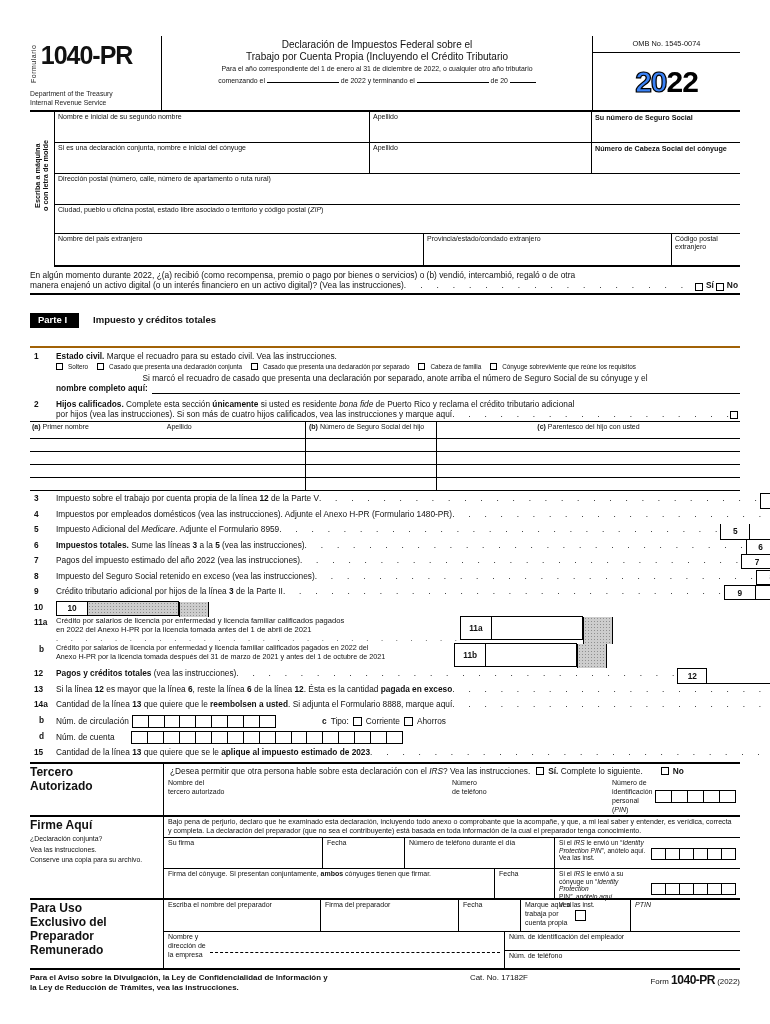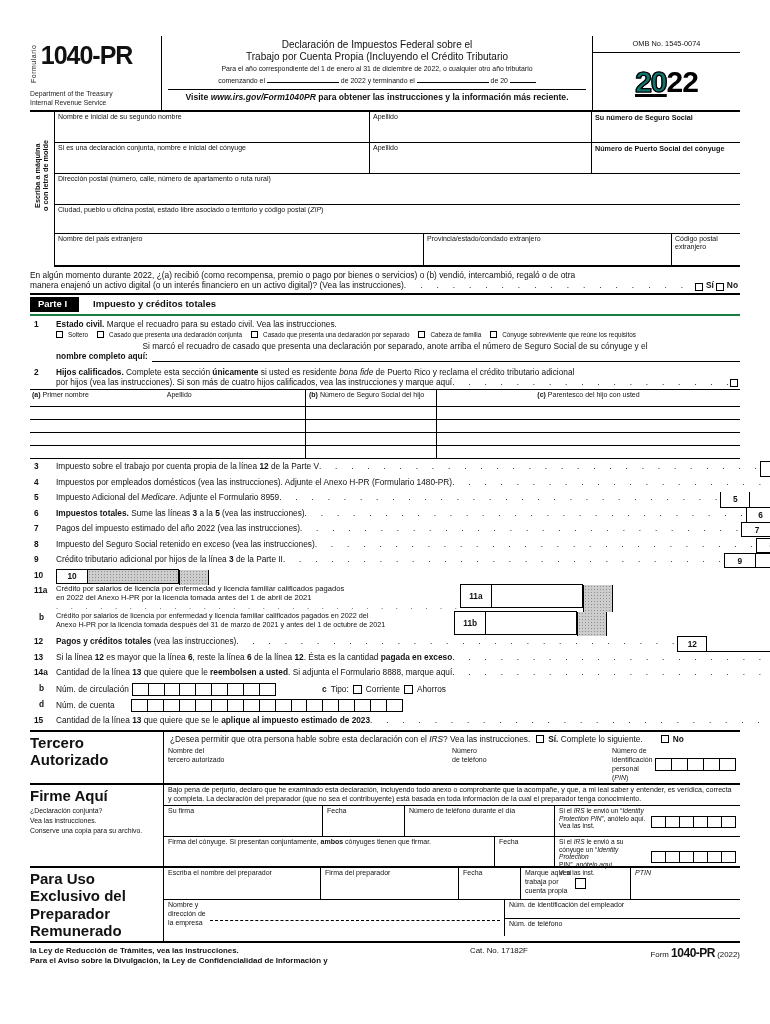--- a/index.html
+++ b/index.html
@@ -19,21 +19,21 @@
   .h-center{flex:1;text-align:center;padding:3px 6px 0 6px;display:flex;flex-direction:column;}
   .t1{font-size:10px;font-weight:normal;line-height:1.22;}
   .sub{font-size:6.9px;margin-top:2px;}
   .period{margin-top:1px;}
   .blank{display:inline-block;border-bottom:1px solid #000;height:8px;vertical-align:baseline;}
   .w70{width:72px;} .w25{width:26px;}
   .visit{font-size:8.6px;font-weight:bold;border-top:1px solid #000;margin-top:3px;padding-top:2px;margin-bottom:1px;}
   .h-right{width:148px;border-left:1.5px solid #000;display:flex;flex-direction:column;}
   .omb{font-size:7.4px;text-align:center;border-bottom:1px solid #000;padding:3px 0 4px 0;}
   .year{flex:1;display:flex;align-items:center;justify-content:center;font-size:30px;font-weight:bold;letter-spacing:-1px;}
-  .y-out{color:#0f766e;-webkit-text-stroke:1.2px #000;text-shadow:0 0 1px #000;text-decoration:underline;}
+  .y-out{color:#3b82f6;-webkit-text-stroke:1.2px #000;text-shadow:0 0 1px #000;}
   .y-solid{color:#000;}
 
   
   .identity{position:relative;border-bottom:2.5px solid #000;}
   .id-side{position:absolute;left:-24px;top:2px;height:124px;width:22px;display:flex;align-items:center;justify-content:center;}
   .id-side .vside{writing-mode:vertical-rl;transform:rotate(180deg);font-weight:bold;font-size:7.3px;line-height:1.15;text-align:center;}
   .identity{margin-left:24px;border-left:1.5px solid #000;}
   .id-row{display:flex;border-bottom:1.2px solid #000;}
   .id-row:last-child{border-bottom:none;}
   .id-cell{padding:1px 3px;font-size:7px;color:#111;}
@@ -43,21 +43,21 @@
   .r5c1{width:368px;} .r5c2{width:248px;} .r5c3{flex:1;}
   .h30{height:31px;} .h28{height:29px;}
 
   
   .question{padding:3px 0 2px 0;border-bottom:2px solid #000;font-size:8.4px;}
   .qline2{display:flex;align-items:flex-end;}
   .cb{display:inline-block;width:8px;height:8px;border:1px solid #000;background:#fff;flex:none;vertical-align:-1px;}
   .qyn{font-weight:bold;margin:0 2px 0 3px;}
 
   
-  .p1bar{display:flex;align-items:center;border-bottom:2px solid #15803d;padding:2px 0;}
+  .p1bar{display:flex;align-items:center;border-bottom:2px solid #a16207;padding:18px 0;}
   .chip{background:#000;color:#fff;font-weight:bold;font-size:9.5px;padding:1px 12px 2px 8px;margin-right:14px;}
   .p1title{font-weight:bold;font-size:9.5px;}
 
   
   .g{width:26px;font-weight:bold;flex:none;padding-left:4px;}
   .sec{padding-top:3px;}
   .secrow{display:flex;}
   .opts{display:flex;align-items:center;font-size:6.35px;margin:2px 0 2px 26px;gap:3px;flex-wrap:nowrap;}
   .opts .cb{width:7px;height:7px;margin-right:2px;}
   .opts .opt{margin-right:6px;white-space:nowrap;}
@@ -96,21 +96,21 @@
   .h15{min-height:15.5px;} .h16{min-height:16px;} .h24{min-height:24px;}
   .comb{display:flex;margin-left:4px;}
   .comb .c{width:17px;height:13px;border:1.1px solid #000;margin-left:-1.1px;flex:none;background:#fff;}
   .tipo{display:flex;align-items:center;gap:4px;margin-left:46px;}
   .cbx{width:9px;height:9px;border:1px solid #000;flex:none;}
 
   
   .block{display:flex;border-top:2.2px solid #000;}
   .blabel{width:134px;border-right:1.2px solid #000;padding:2px 4px 2px 0;}
   .bmain{flex:1;min-width:0;}
-  .bl-title{font-weight:bold;font-size:15px;line-height:1.15;}
+  .bl-title{font-weight:bold;font-size:12px;line-height:1.15;}
   .bl-small{font-size:6.9px;margin-top:2px;line-height:1.2;}
   .trow{display:flex;border-top:1.2px solid #000;}
   .trow:first-child{border-top:none;}
   .tcell{padding:1px 4px;font-size:7px;min-width:0;}
   .bdl{border-left:1.2px solid #000;}
   .tq{display:flex;align-items:center;font-size:8.3px;padding:2px 0 2px 6px;}
   .pinboxes{display:flex;margin-left:4px;}
   .pinboxes .c{width:17px;height:13px;border:1.1px solid #000;margin-left:-1.1px;background:#fff;}
   .ipbox{display:flex;margin-top:1px;}
   .ipbox .c{width:15px;height:12px;border:1.1px solid #000;margin-left:-1.1px;background:#fff;}
@@ -144,21 +144,20 @@
       <div class="t1">Trabajo por Cuenta Propia (Incluyendo el Crédito Tributario</div>
       <div class="sub">Para el año correspondiente del 1 de enero al 31 de diciembre de 2022, o cualquier otro año tributario</div>
       <div class="sub period">
         <span>comenzando el</span>
         <span class="blank w70"></span>
         <span>de 2022 y terminando el</span>
         <span class="blank w70"></span>
         <span>de 20</span>
         <span class="blank w25"></span>
       </div>
-      <div class="visit">Visite <i>www.irs.gov/Form1040PR</i> para obtener las instrucciones y la información más reciente.</div>
     </div>
     <div class="h-right">
       <div class="omb">OMB No. 1545-0074</div>
       <div class="year">
         <span class="y-out">20</span>
         <span class="y-solid">22</span>
       </div>
     </div>
   </div>
 
@@ -170,21 +169,21 @@
       </span>
     </div>
     <div class="id-row h30">
       <div class="id-cell r1c1"><span>Nombre e inicial de su segundo nombre</span></div>
       <div class="id-cell r1c2 bdl"><span>Apellido</span></div>
       <div class="id-cell r1c3 bdl id-bold"><span>Su número de Seguro Social</span></div>
     </div>
     <div class="id-row h30">
       <div class="id-cell r1c1"><span>Si es una declaración conjunta, nombre e inicial del cónyuge</span></div>
       <div class="id-cell r1c2 bdl"><span>Apellido</span></div>
-      <div class="id-cell r1c3 bdl id-bold"><span>Número de Puerto Social del cónyuge</span></div>
+      <div class="id-cell r1c3 bdl id-bold"><span>Número de Cabeza Social del cónyuge</span></div>
     </div>
     <div class="id-row h30">
       <div class="id-cell" style="flex:1"><span>Dirección postal (número, calle, número de apartamento o ruta rural)</span></div>
     </div>
     <div class="id-row h28">
       <div class="id-cell" style="flex:1"><span>Ciudad, pueblo u oficina postal, estado libre asociado o territorio y código postal (<i>ZIP</i>)</span></div>
     </div>
     <div class="id-row h30">
       <div class="id-cell r5c1"><span>Nombre del país extranjero</span></div>
       <div class="id-cell r5c2 bdl"><span>Provincia/estado/condado extranjero</span></div>
@@ -610,22 +609,22 @@
         <div style="flex:1;display:flex;flex-direction:column" class="bdl">
           <div class="tcell" style="flex:1;border-bottom:1.2px solid #000"><span>Núm. de identificación del empleador</span></div>
           <div class="tcell" style="flex:1"><span>Núm. de teléfono</span></div>
         </div>
       </div>
     </div>
   </div>
 
   <div class="footer" style="border-top:2.2px solid #000">
     <div class="foot-left">
+      <div>Para el Aviso sobre la Divulgación, la Ley de Confidencialidad de Información y</div>
       <div>la Ley de Reducción de Trámites, vea las instrucciones.</div>
-      <div>Para el Aviso sobre la Divulgación, la Ley de Confidencialidad de Información y</div>
     </div>
     <div class="foot-cat">Cat. No. 17182F</div>
     <div class="foot-form">
       <span>Form</span>
       <span class="fnum">1040-PR</span>
       <span>(2022)</span>
     </div>
   </div>
 
 </div>

